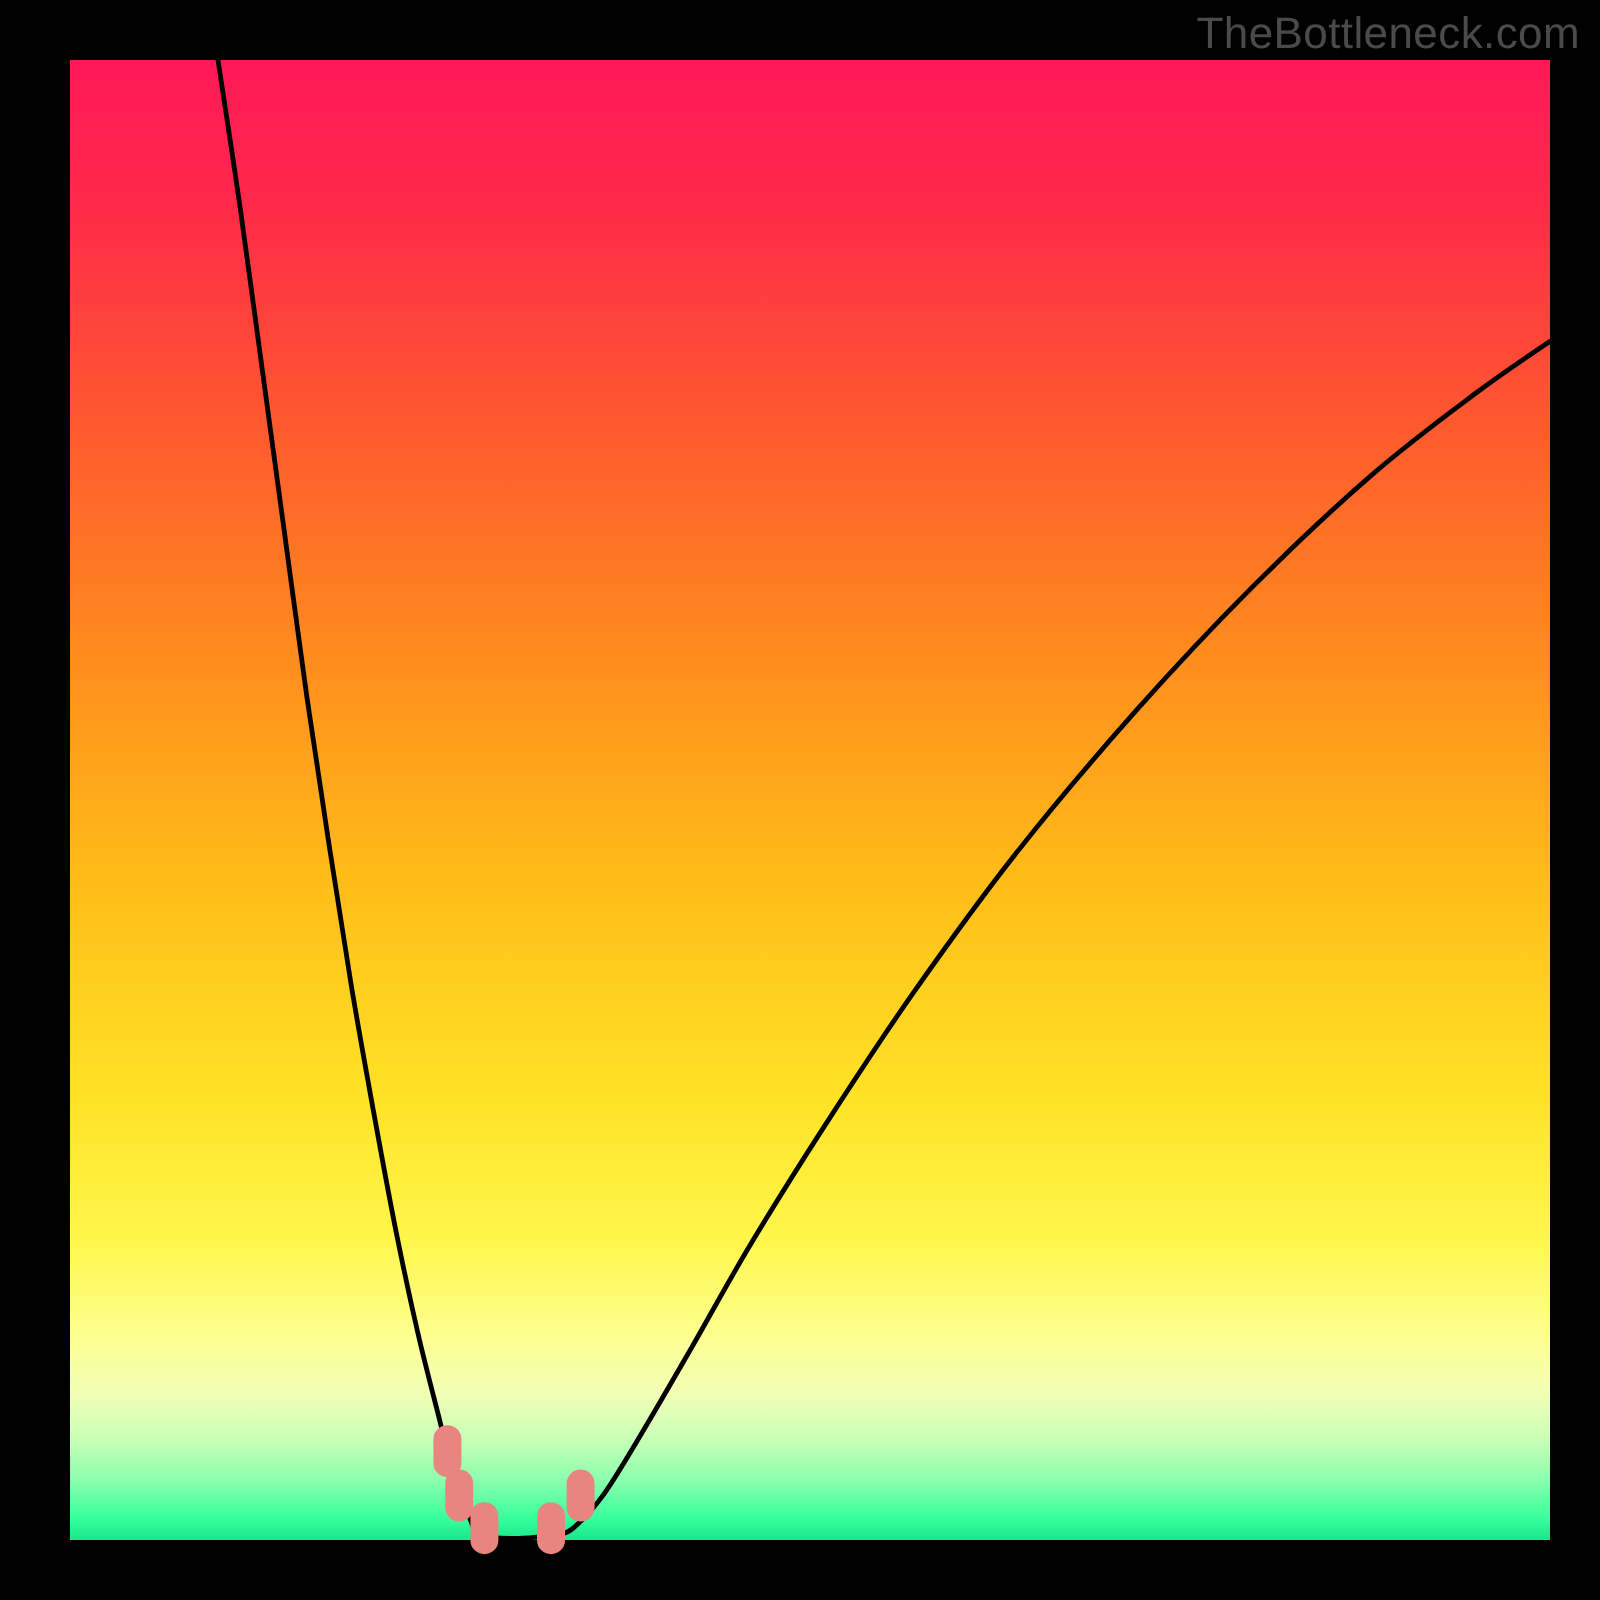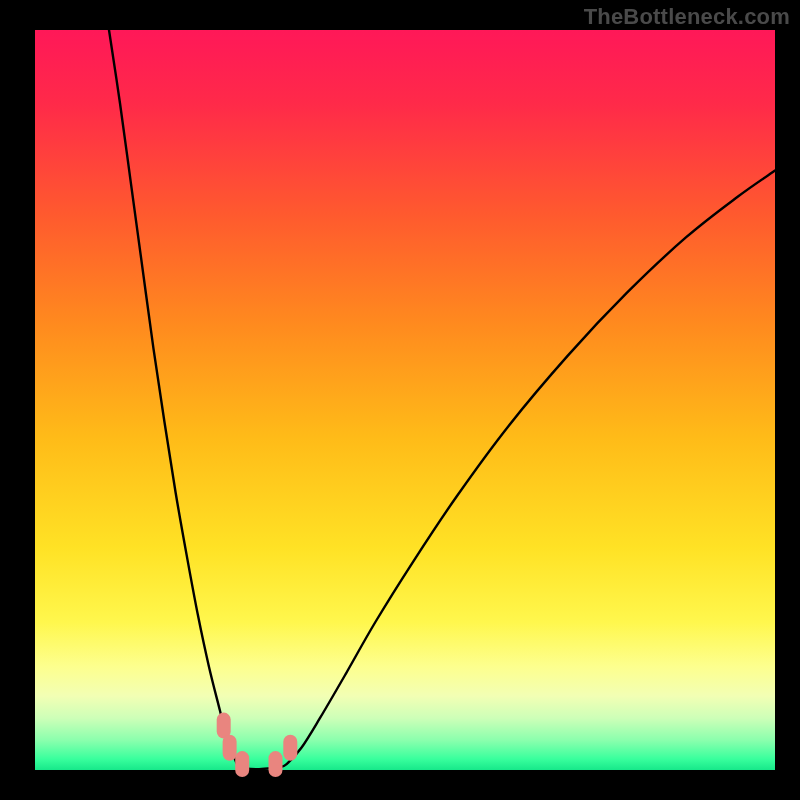--- a/index.html
+++ b/index.html
@@ -15,21 +15,21 @@
     position: relative;
     width: 800px;
     height: 800px;
   }
   .watermark {
     position: absolute;
     top: 4px;
     right: 10px;
     color: #4a4a4a;
     font-size: 22px;
-    font-weight: 700;
+    font-weight: 400;
     letter-spacing: 0.2px;
     z-index: 5;
   }
   svg.plot {
     position: absolute;
     left: 0;
     top: 0;
     width: 800px;
     height: 800px;
   }

